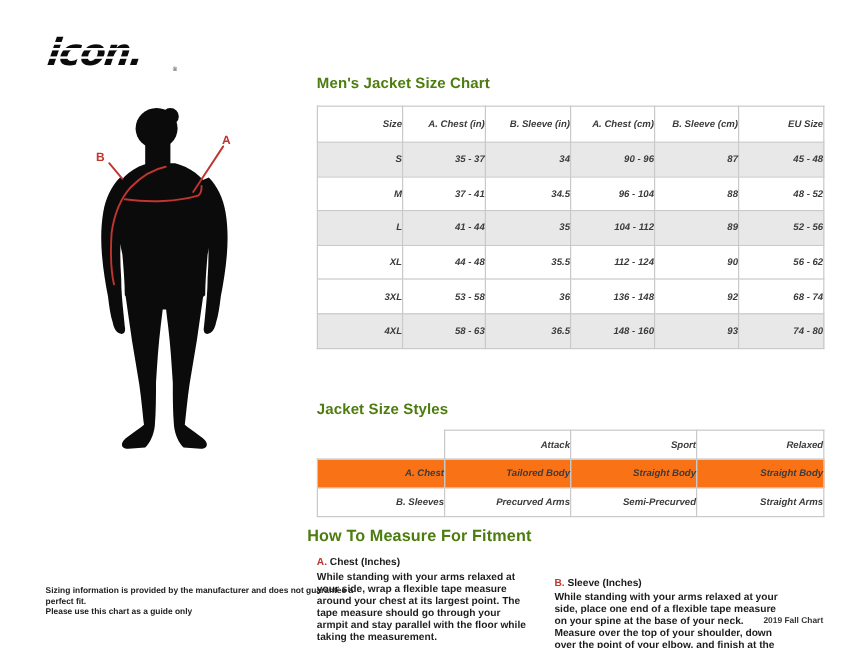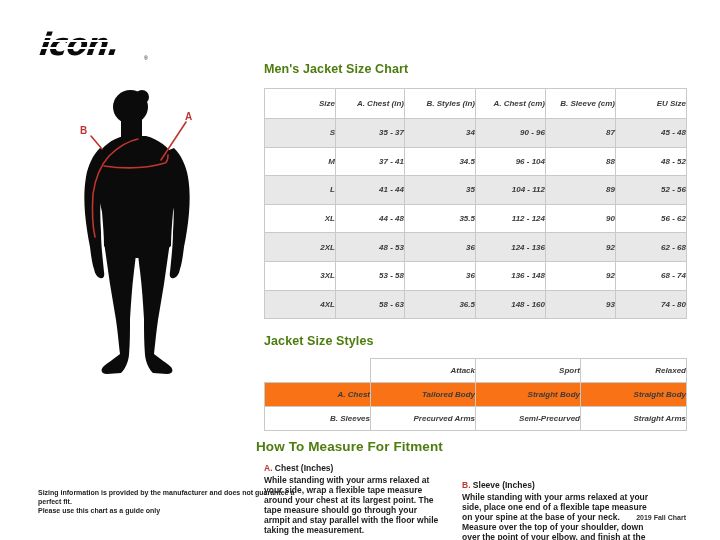--- a/index.html
+++ b/index.html
@@ -126,21 +126,21 @@
       <col style="width:69px">
       <col style="width:71px">
       <col style="width:70px">
       <col style="width:70px">
       <col style="width:71px">
     </colgroup>
   <thead>
     <tr>
       <th>Size</th>
       <th>A. Chest (in)</th>
-      <th>B. Styles (in)</th>
+      <th>B. Sleeve (in)</th>
       <th>A. Chest (cm)</th>
       <th>B. Sleeve (cm)</th>
       <th>EU Size</th>
     </tr>
   </thead>
   <tbody>
     <tr class="shade">
       <td>S</td>
       <td>35 - 37</td>
       <td>34</td>
@@ -164,28 +164,20 @@
       <td>89</td>
       <td>52 - 56</td>
     </tr>
     <tr>
       <td>XL</td>
       <td>44 - 48</td>
       <td>35.5</td>
       <td>112 - 124</td>
       <td>90</td>
       <td>56 - 62</td>
-    </tr>
-    <tr class="shade">
-      <td>2XL</td>
-      <td>48 - 53</td>
-      <td>36</td>
-      <td>124 - 136</td>
-      <td>92</td>
-      <td>62 - 68</td>
     </tr>
     <tr>
       <td>3XL</td>
       <td>53 - 58</td>
       <td>36</td>
       <td>136 - 148</td>
       <td>92</td>
       <td>68 - 74</td>
     </tr>
     <tr class="shade">

